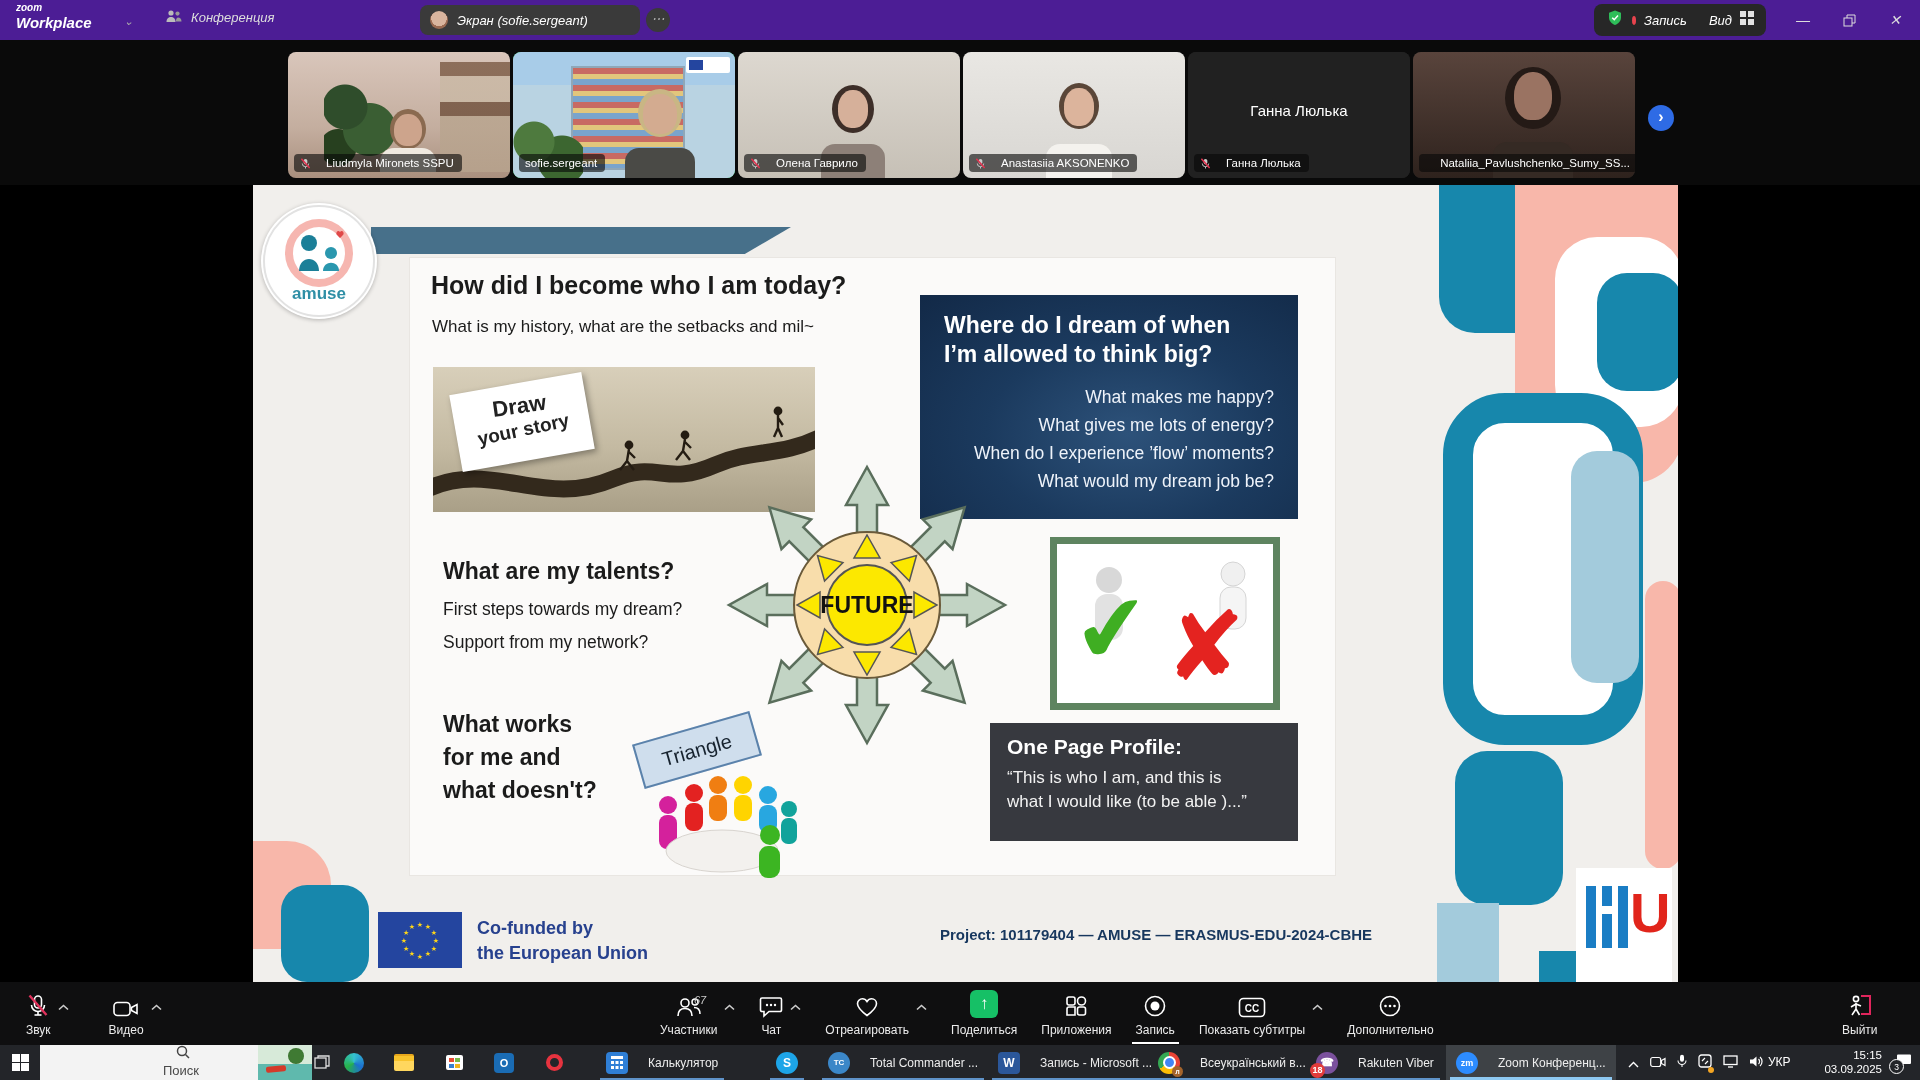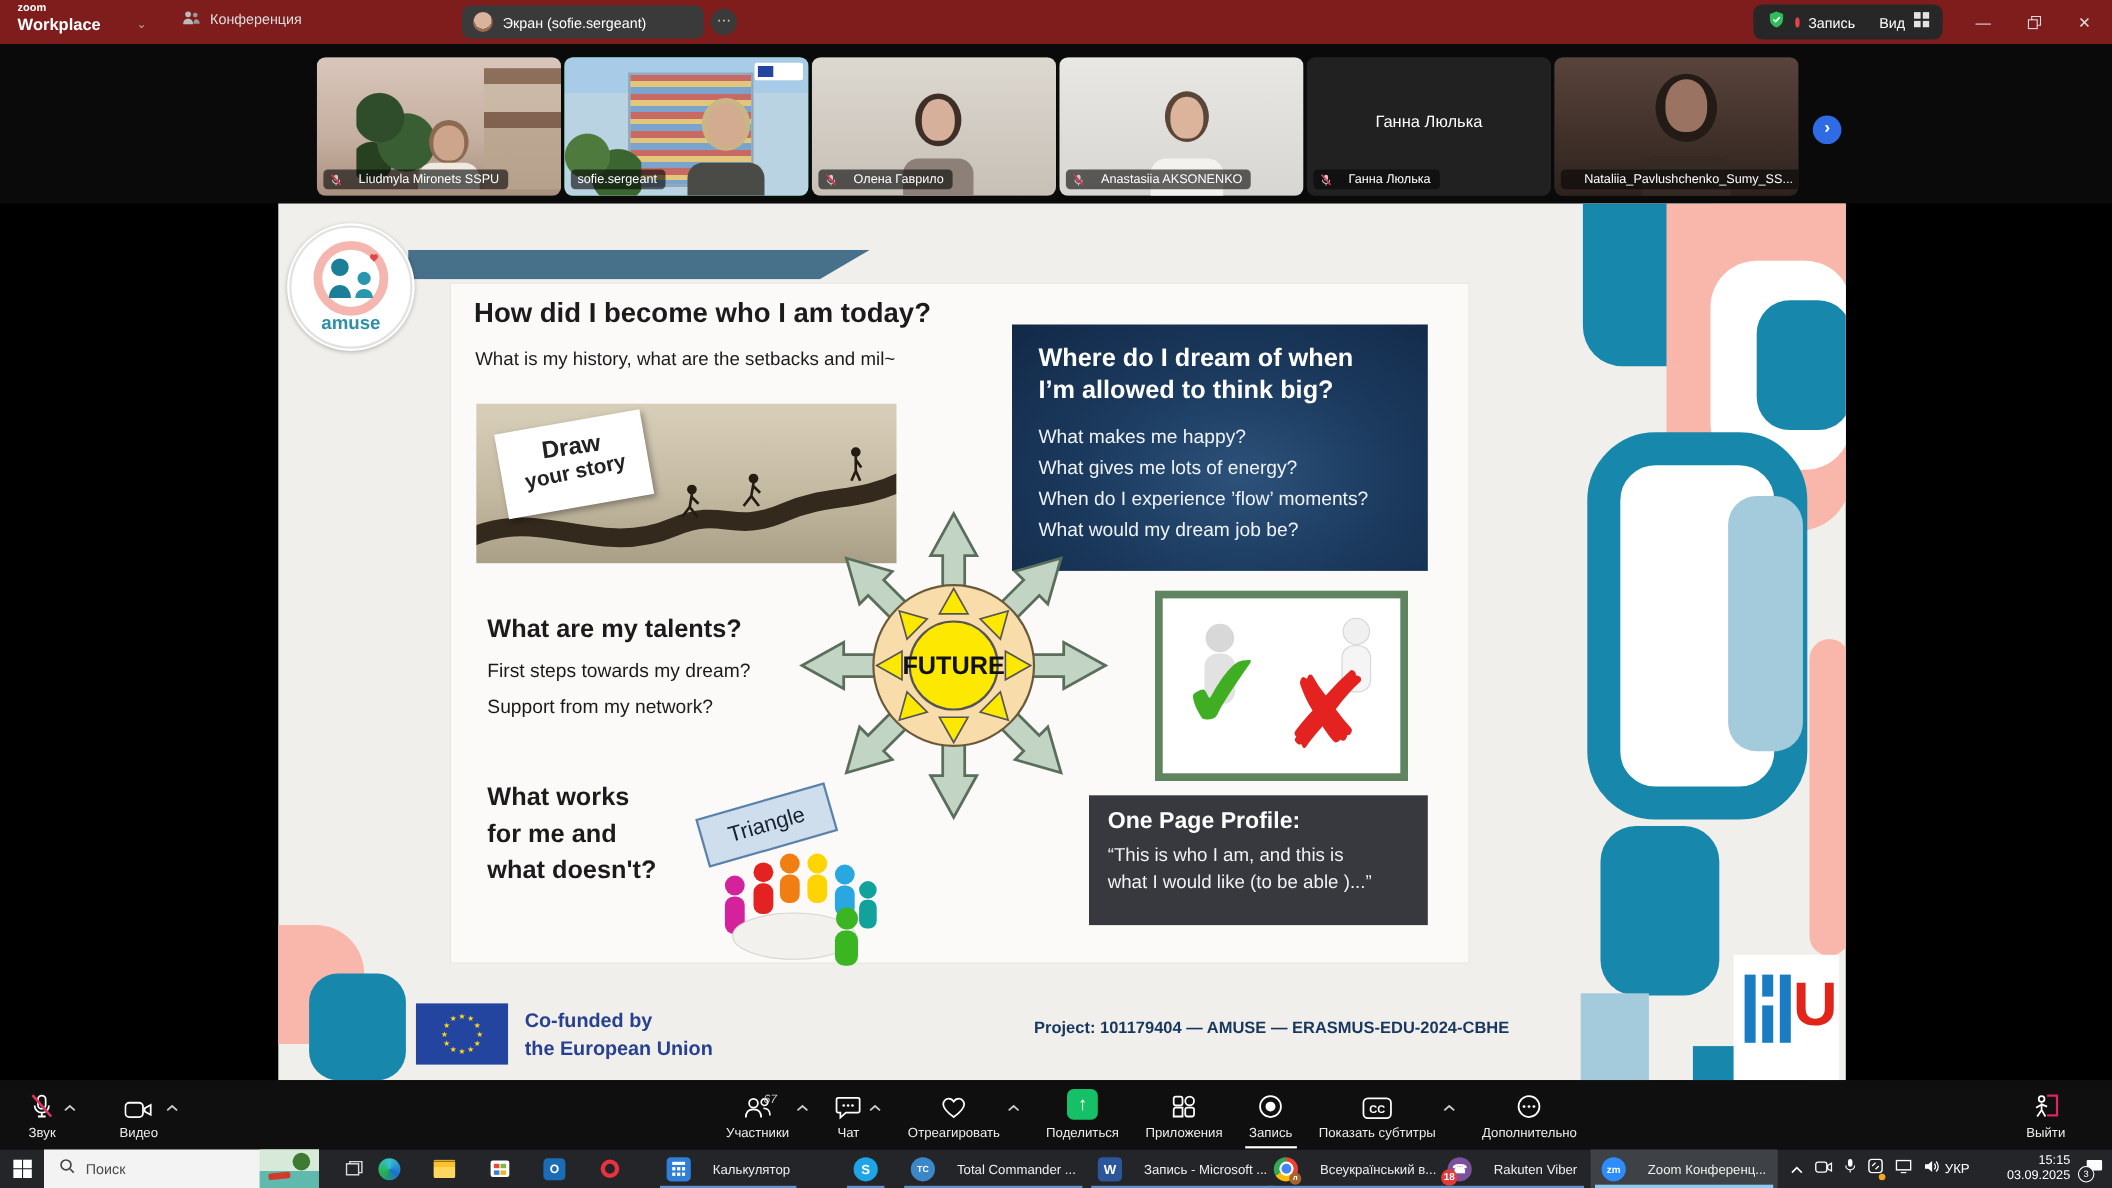--- a/index.html
+++ b/index.html
@@ -1,19 +1,19 @@
 <!DOCTYPE html>
 <html><head>
 <meta charset="utf-8">
 <style>
   html,body{margin:0;padding:0;background:#000;font-family:"Liberation Sans",sans-serif;}
   #screen{position:relative;width:1920px;height:1080px;background:#000;overflow:hidden;}
 
   
-  #titlebar{position:absolute;left:0;top:0;width:1920px;height:40px;background:#7f1d1d;color:#eee;}
+  #titlebar{position:absolute;left:0;top:0;width:1920px;height:40px;background:#4c1d95;color:#eee;font-style:italic;}
   .brand{position:absolute;left:16px;top:3px;line-height:1;}
   .brand .b1{font-size:10px;font-weight:bold;color:#fff;}
   .brand .b2{font-size:15px;font-weight:bold;color:#fff;margin-top:2px;}
   .tb-chev{position:absolute;left:124px;top:15px;color:#aaa;font-size:11px;}
   .tab1{position:absolute;left:165px;top:9px;display:flex;align-items:center;gap:8px;font-size:13px;color:#ddd;}
   .tab2{position:absolute;left:420px;top:5px;width:220px;height:30px;background:#3a3a3a;border-radius:8px;display:flex;align-items:center;gap:9px;padding-left:10px;box-sizing:border-box;font-size:13px;color:#fff;}
   .tab-avatar{width:18px;height:18px;border-radius:50%;background:radial-gradient(circle at 50% 40%,#d8b49e 0 55%,#9a6a52 56% 100%);}
   .tab-more{position:absolute;left:646px;top:8px;width:24px;height:24px;border-radius:50%;background:#3a3a3a;color:#ccc;text-align:center;line-height:22px;font-size:13px;}
   .rec-pill{position:absolute;left:1594px;top:4px;width:172px;height:32px;background:#272727;border-radius:8px;display:flex;align-items:center;padding:0 12px;box-sizing:border-box;gap:8px;}
   .rec-dot{width:9px;height:9px;border-radius:50%;background:#e8434d;}
@@ -57,21 +57,21 @@
   .amuse{position:absolute;left:8px;top:18px;width:116px;height:116px;border-radius:50%;background:#fff;box-shadow:0 1px 4px rgba(0,0,0,.25);}
   .slide-txt{color:#1b1b1b;}
   .h-title{position:absolute;left:178px;top:86px;font-size:25px;font-weight:bold;}
   .h-sub{position:absolute;left:179px;top:132px;font-size:17px;}
   .draw{position:absolute;left:180px;top:182px;width:382px;height:145px;background:linear-gradient(180deg,#d8cfba 0%,#c4baa2 55%,#a99f87 100%);overflow:hidden;}
   .draw-card{position:absolute;left:22px;top:16px;width:134px;height:78px;background:#fff;box-shadow:2px 3px 6px rgba(0,0,0,.35);transform:rotate(-10deg);text-align:center;font-weight:bold;color:#222;}
   .draw-card .l1{font-size:22px;margin-top:10px;transform:rotate(2deg);}
   .draw-card .l2{font-size:19px;transform:rotate(-2deg);}
   .dream{position:absolute;left:667px;top:110px;width:378px;height:224px;background:radial-gradient(ellipse at 55% 62%,#2d527a 0%,#1b3a5e 48%,#122947 100%);color:#fff;padding:16px 24px;box-sizing:border-box;}
   .dream .t{font-size:23px;font-weight:bold;line-height:29px;}
-  .dream .qs{margin-top:14px;font-size:17.5px;line-height:28px;color:#eef3fa;}
+  .dream .qs{margin-top:14px;font-size:17.5px;line-height:28px;color:#eef3fa;text-align:right;}
   .talents-t{position:absolute;left:190px;top:373px;font-size:23px;font-weight:bold;}
   .tline1{position:absolute;left:190px;top:414px;font-size:17.5px;}
   .tline2{position:absolute;left:190px;top:447px;font-size:17.5px;}
   .futurewrap{position:absolute;left:444px;top:250px;width:340px;height:340px;}
   .checkimg{position:absolute;left:797px;top:352px;width:230px;height:173px;background:#fff;border:7px solid #5e8460;box-sizing:border-box;}
   .works{position:absolute;left:190px;top:523px;font-size:23px;font-weight:bold;line-height:33px;}
   .trianglebox{position:absolute;left:383px;top:542px;width:118px;height:42px;background:#cfdeed;border:2px solid #5b82ab;transform:rotate(-16deg);display:flex;align-items:center;justify-content:center;font-size:20px;color:#16222e;}
   .tablescene{position:absolute;left:393px;top:572px;width:158px;height:125px;}
   .profile{position:absolute;left:737px;top:538px;width:308px;height:118px;background:#37393f;color:#fff;padding:12px 17px;box-sizing:border-box;}
   .profile .pt{font-size:21px;font-weight:bold;}
@@ -93,21 +93,21 @@
   .tbi.on::after{content:"";position:absolute;left:-4px;right:-4px;bottom:-7px;height:2px;background:#fff;}
   #tb-left{position:absolute;left:26px;top:10px;display:flex;gap:40px;}
   #tb-center{position:absolute;left:660px;top:10px;display:flex;gap:24px;}
   #tb-leave{position:absolute;left:1842px;top:10px;}
   .sharebtn{width:28px;height:28px;border-radius:6px;background:#16c066;display:flex;align-items:center;justify-content:center;color:#fff;font-size:17px;font-weight:bold;}
   .badge67{position:absolute;top:2px;left:34px;font-size:11px;color:#ccc;font-style:italic;}
 
   
   #taskbar{position:absolute;left:0;top:1045px;width:1920px;height:35px;background:#232529;}
   .tk{position:absolute;top:0;height:35px;display:flex;align-items:center;}
-  .search{left:40px;width:250px;background:#f3f3f3;padding:0;}
+  .search{left:40px;width:272px;background:#f3f3f3;padding:0;flex-direction:column;}
   .search .mag{margin-left:14px;}
   .search .ph{margin-left:10px;font-size:13px;color:#494949;}
   .search .pic{position:absolute;right:0;top:0;width:54px;height:35px;background:linear-gradient(180deg,#d7ead9 0 55%,#5fb9ad 55% 100%);overflow:hidden;}
   .search .pic i{position:absolute;left:8px;bottom:8px;width:20px;height:6px;background:#d43a2a;border-radius:2px;transform:rotate(-6deg);}
   .search .pic u{position:absolute;right:8px;top:3px;width:16px;height:16px;border-radius:50%;background:radial-gradient(circle,#3f7a33 0 60%,#2c5a24 100%);}
   .pinicon{width:24px;height:24px;display:flex;align-items:center;justify-content:center;}
   .tkapp{position:absolute;top:0;height:35px;display:flex;align-items:center;gap:20px;padding:0 10px;color:#eee;font-size:12px;white-space:nowrap;}
   .tkapp.open::after{content:"";position:absolute;left:4px;right:4px;bottom:0;height:2.5px;background:#5f93c9;}
   .tkapp.activeapp{background:#3e4246;}
   .tkapp.activeapp::after{background:#8ec9f2;height:3px;}

